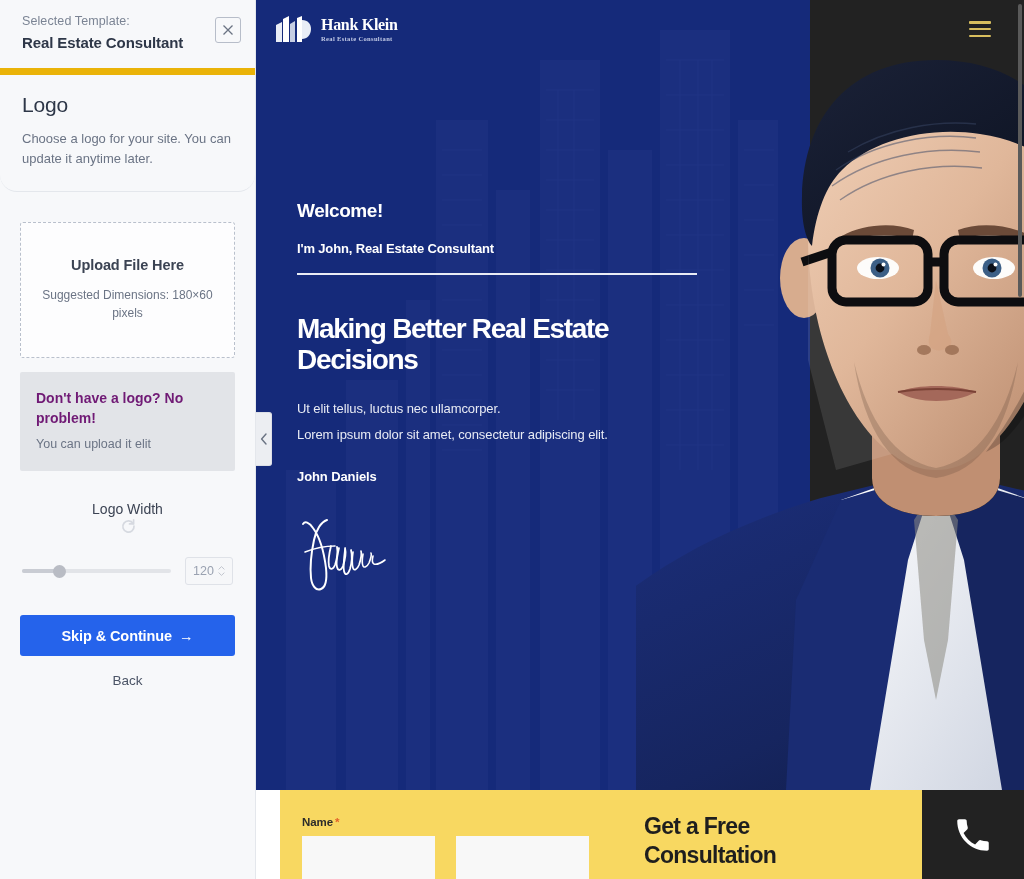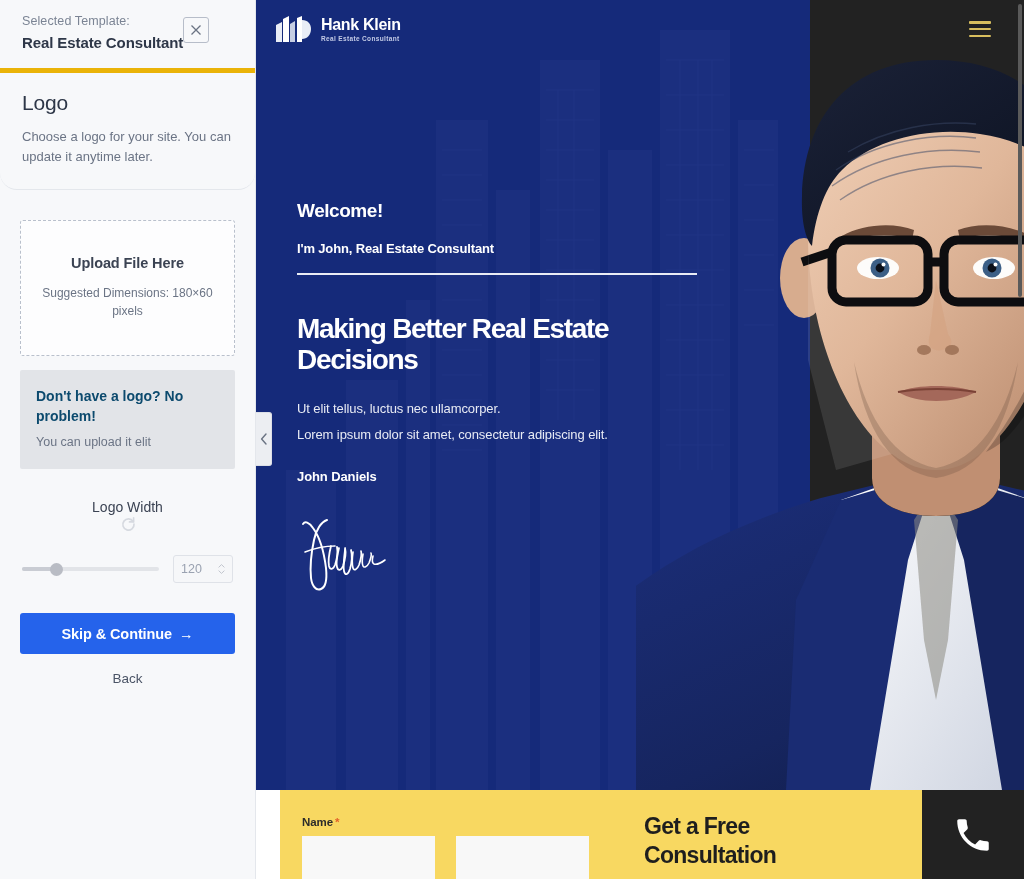--- a/index.html
+++ b/index.html
@@ -15,22 +15,22 @@
   
   .sidebar {
     width: 256px; height: 879px;
     background: #f7f8fa;
     border-right: 1px solid #e4e7ec;
     display: flex; flex-direction: column;
     position: relative; z-index: 5;
   }
   .tpl-bar {
     padding: 12px 14px 14px 22px;
-    display: flex; align-items: flex-start; justify-content: flex-start;
-    border-bottom: 5px solid #eab308;
+    display: flex; align-items: flex-start; justify-content: space-between;
+    border-bottom: 7px solid #eab308;
     background: #f7f8fa;
   }
   .tpl-label {
     font-size: 12.5px; color: #7b8494; line-height: 1.5; letter-spacing: .1px;
   }
   .tpl-name {
     font-size: 15px; color: #2e3748; font-weight: 700; line-height: 1.45;
     margin-top: 1px; letter-spacing: -.1px;
   }
   .close-btn {
@@ -73,21 +73,21 @@
     text-align: center; line-height: 1.5;
   }
 
   .note {
     margin-top: 14px;
     background: #e2e4e8;
     border-radius: 2px;
     padding: 16px 16px 20px 16px;
     min-height: 98px;
   }
-  .note-title { font-size: 14px; font-weight: 700; color: #0c4a6e; line-height: 1.45; }
+  .note-title { font-size: 14px; font-weight: 700; color: #701a75; line-height: 1.45; }
   .note-sub { margin-top: 9px; font-size: 12.5px; color: #6b7485; }
 
   .width-row {
     margin-top: 30px; padding: 0 2px;
     display: flex; align-items: center; justify-content: space-between; flex-direction: column;
   }
   .width-label { font-size: 14px; color: #3b4353; }
   .reset-btn { width: 18px; height: 18px; cursor: pointer; opacity: .35; }
 
   .slider-row {
@@ -102,21 +102,21 @@
   .slider-fill {
     position: absolute; top: 6px; left: 0; width: 25%; height: 4px;
     background: #c9ccd3; border-radius: 2px;
   }
   .slider-thumb {
     position: absolute; top: 2px; left: 25%; margin-left: -6px;
     width: 13px; height: 13px; border-radius: 50%;
     background: #b9bcc4; cursor: grab;
   }
   .num-input {
-    width: 60px; height: 28px;
+    width: 48px; height: 28px;
     border: 1px solid #dfe2e8; border-radius: 3px;
     background: #f6f7f9;
     display: flex; align-items: center; justify-content: space-between;
     padding: 0 7px;
   }
   .num-val { font-size: 12.5px; color: #9aa2b1; }
   .spin { display: flex; flex-direction: column; gap: 2px; opacity: .5; }
 
   .cta {
     margin-top: 30px;
@@ -150,21 +150,21 @@
   .hero {
     position: absolute; top: 0; left: 0; width: 554px; height: 790px;
     background: #152a7a;
     overflow: hidden;
   }
   
   .skyline { position: absolute; inset: 0; opacity: .30; }
 
   .logo-lockup {
     position: absolute; top: 16px; left: 18px;
-    display: flex; align-items: center; gap: 9px; z-index: 4;
+    display: flex; align-items: center; gap: 9px; z-index: 4; font-family: Liberation Serif, serif;
   }
   .logo-mark { width: 38px; height: 28px; flex: 0 0 38px; }
   .logo-text { line-height: 1; }
   .logo-name {
     font-size: 16px; font-weight: 700; color: #ffffff; letter-spacing: -.3px;
   }
   .logo-tag {
     margin-top: 3px;
     font-size: 6.5px; font-weight: 700; color: #c3cbe6;
     letter-spacing: .35px;

